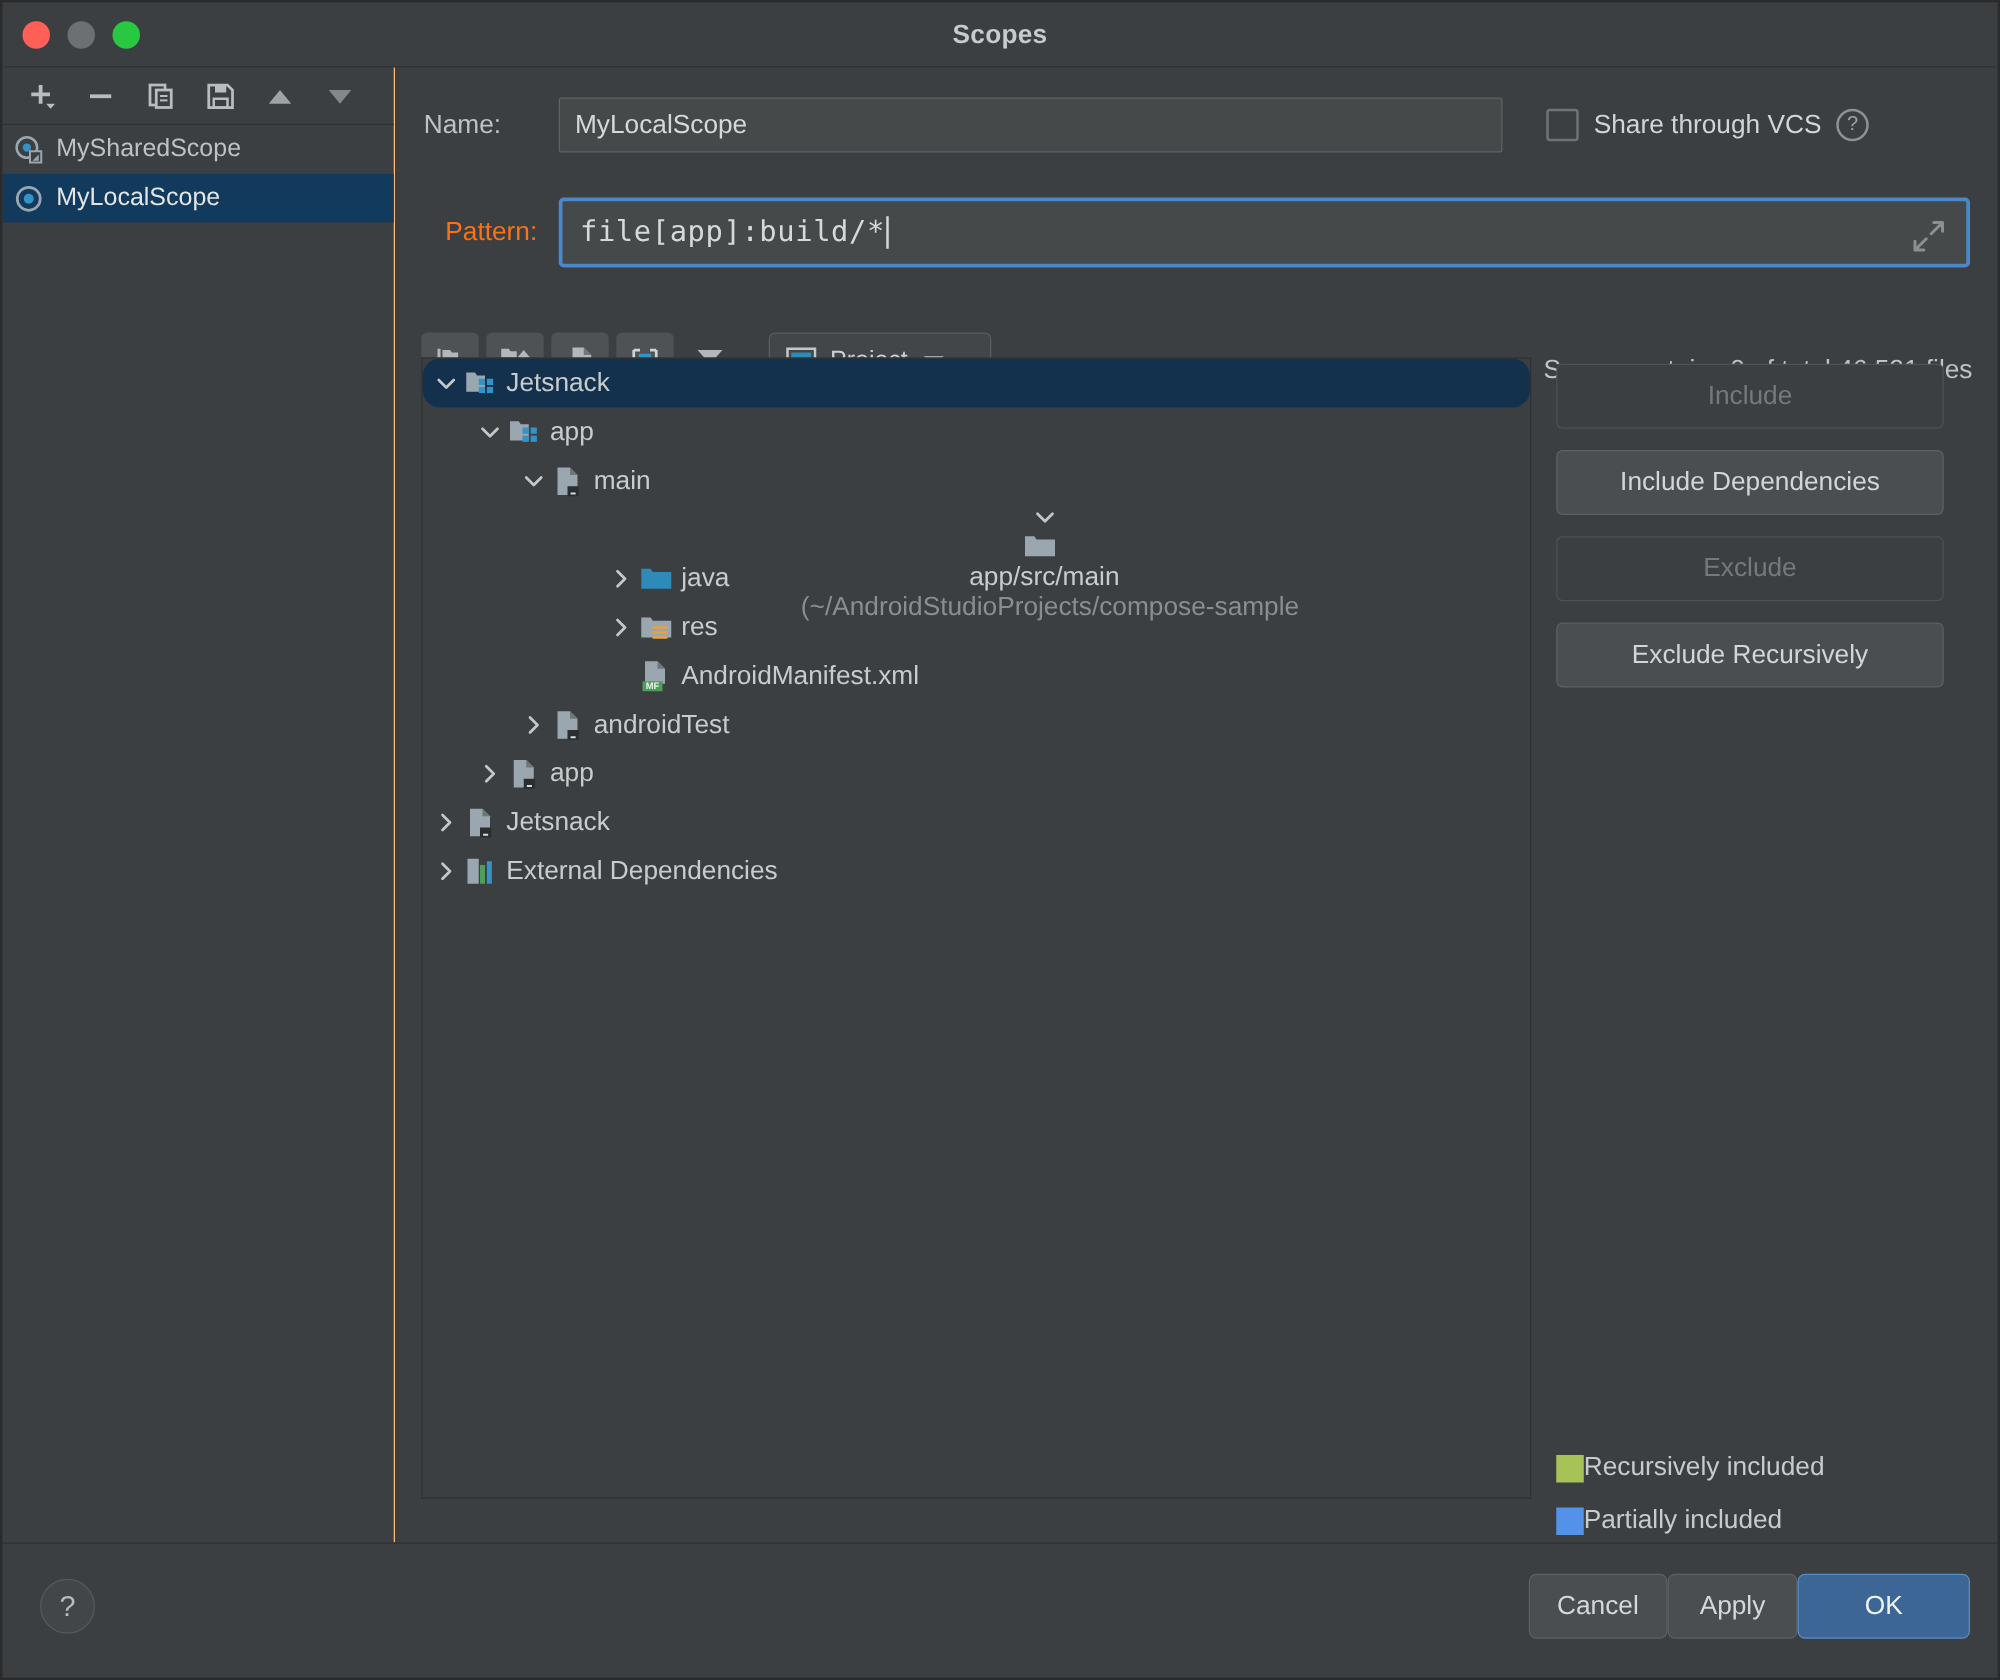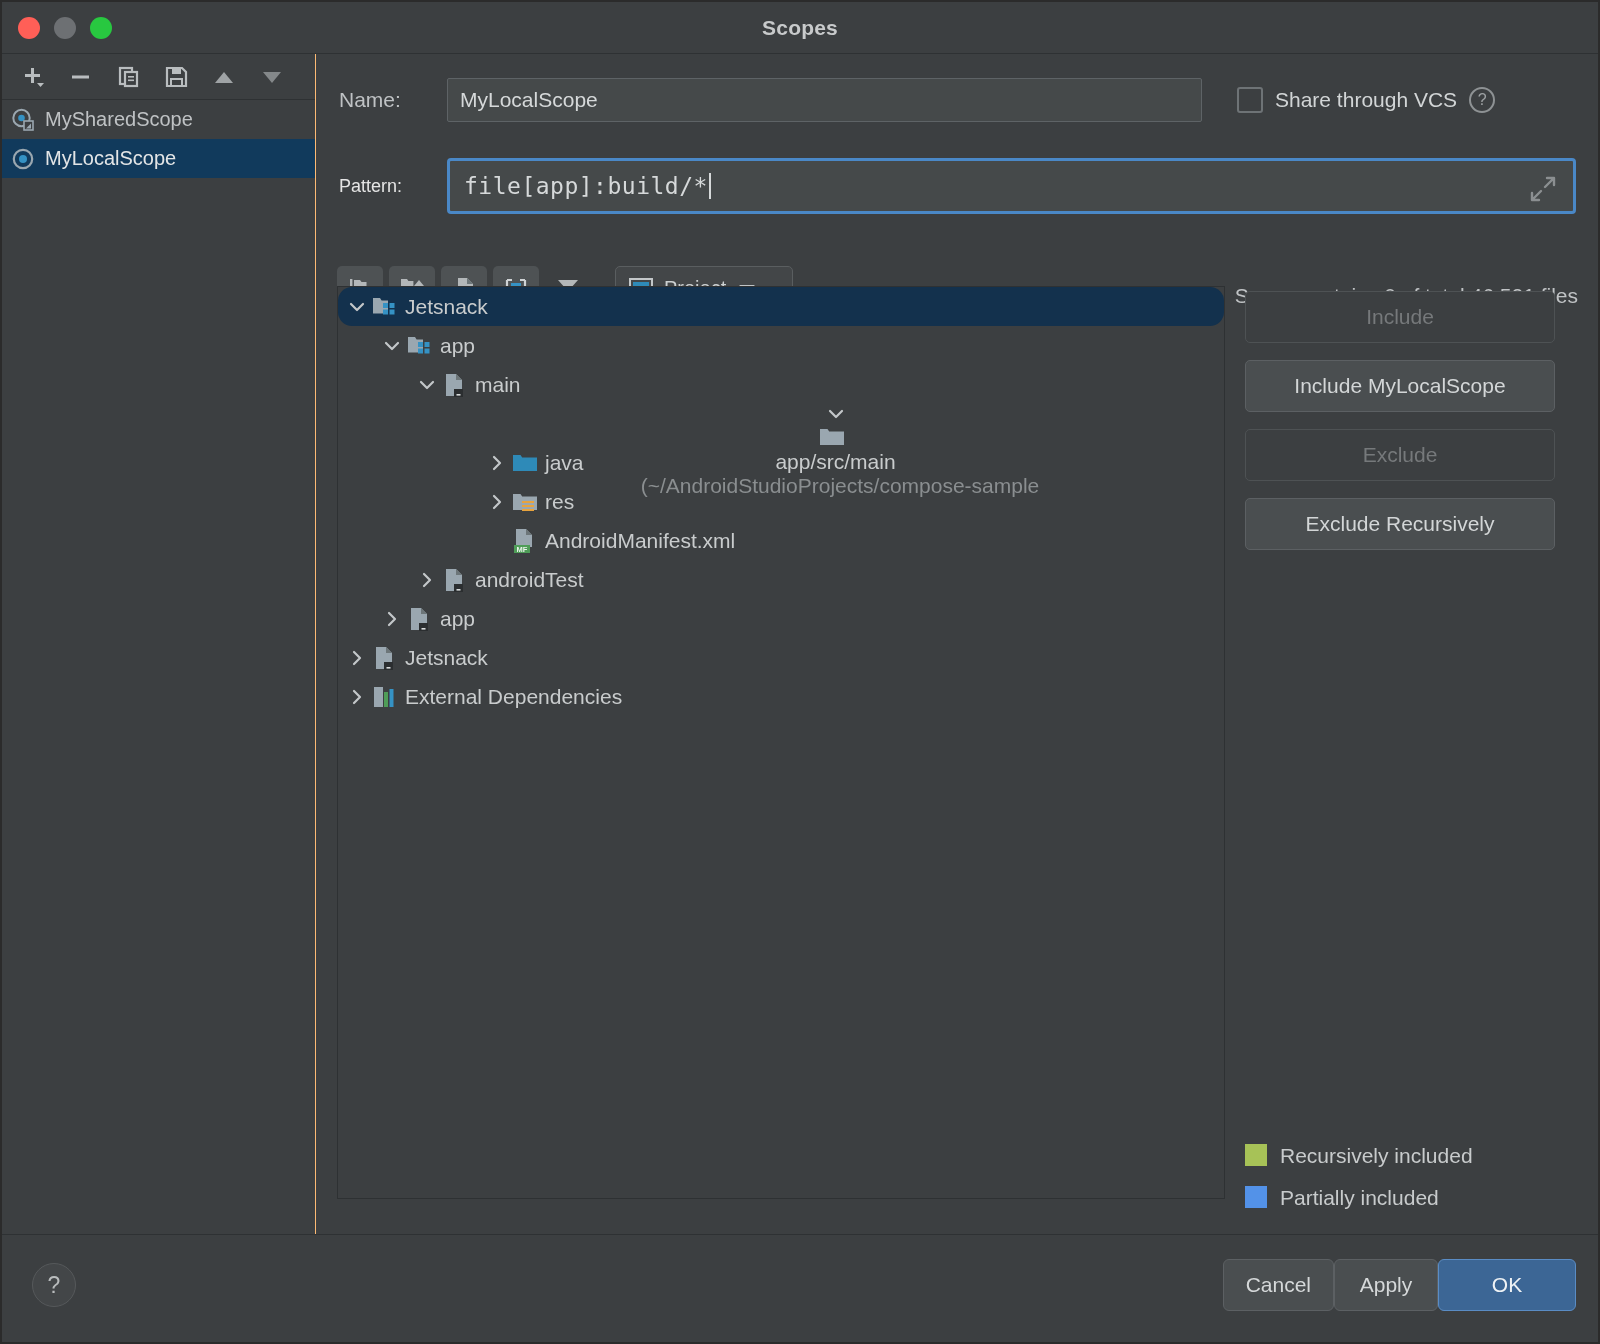--- a/index.html
+++ b/index.html
@@ -75,21 +75,21 @@
     background: #3c3f41;
   }
   .vcs-label { font-size: 21px; color: #d2d5d6; }
   .help-circle {
     width: 26px; height: 26px; border: 2px solid #8e9294; border-radius: 50%;
     display: flex; align-items: center; justify-content: center;
     font-size: 16px; color: #9ea2a4; line-height: 1;
   }
 
   .pattern-row { position: absolute; left: 22px; top: 104px; width: 1243px; display: flex; align-items: center; }
-  .pattern-label { width: 108px; font-size: 18px; color: #e5e5e5; }
+  .pattern-label { width: 108px; font-size: 21px; color: #f97316; text-align: center; }
   .pattern-input {
     position: relative;
     width: 1129px; height: 56px; background: #45494a;
     border: 3px solid #4a88c7; border-radius: 4px;
     display: flex; align-items: center;
     padding: 0 14px;
   }
   .pattern-text {
     font-family: "DejaVu Sans Mono", monospace;
     font-size: 23px; color: #d6d9da; letter-spacing: .5px;
@@ -139,21 +139,21 @@
   .side-btn {
     height: 52px; margin-bottom: 17px;
     border: 1px solid #5c6063; border-radius: 5px;
     background: #4a4e50;
     display: flex; align-items: center; justify-content: center;
     font-size: 21px; color: #d3d6d7;
   }
   .side-btn.disabled { background: #3c3f41; border-color: #4e5254; color: #76797b; }
 
   .legend { position: absolute; left: 928px; top: 1090px; }
-  .legend-row { display: flex; align-items: flex-start; gap: 13px; height: 42px; }
+  .legend-row { display: flex; align-items: flex-end; gap: 0; height: 42px; }
   .swatch { width: 22px; height: 22px; flex: none; }
   .legend-label { font-size: 21px; color: #c8cbcc; }
 
   
   .bottombar {
     position: absolute; left: 0; bottom: 0; width: 1596px; height: 108px;
     background: #3c3f41; border-top: 1px solid #2e3133;
   }
   .help-btn {
     position: absolute; left: 30px; top: 28px;
@@ -501,21 +501,21 @@
                 <rect x="17.5" y="5" width="4" height="18" fill="#3592c4"></rect>
               </svg>
             </span>
             <span class="node-label">External Dependencies</span>
           </div>
         </div>
     </div>
 
     <div class="side-buttons">
       <div class="side-btn disabled">Include</div>
-      <div class="side-btn">Include MyLocalScope</div>
+      <div class="side-btn">Include Dependencies</div>
       <div class="side-btn disabled">Exclude</div>
       <div class="side-btn">Exclude Recursively</div>
     </div>
 
     <div class="legend">
       <div class="legend-row">
         <span class="swatch" style="background:#a7c257"></span>
         <span class="legend-label">Recursively included</span>
       </div>
       <div class="legend-row">

